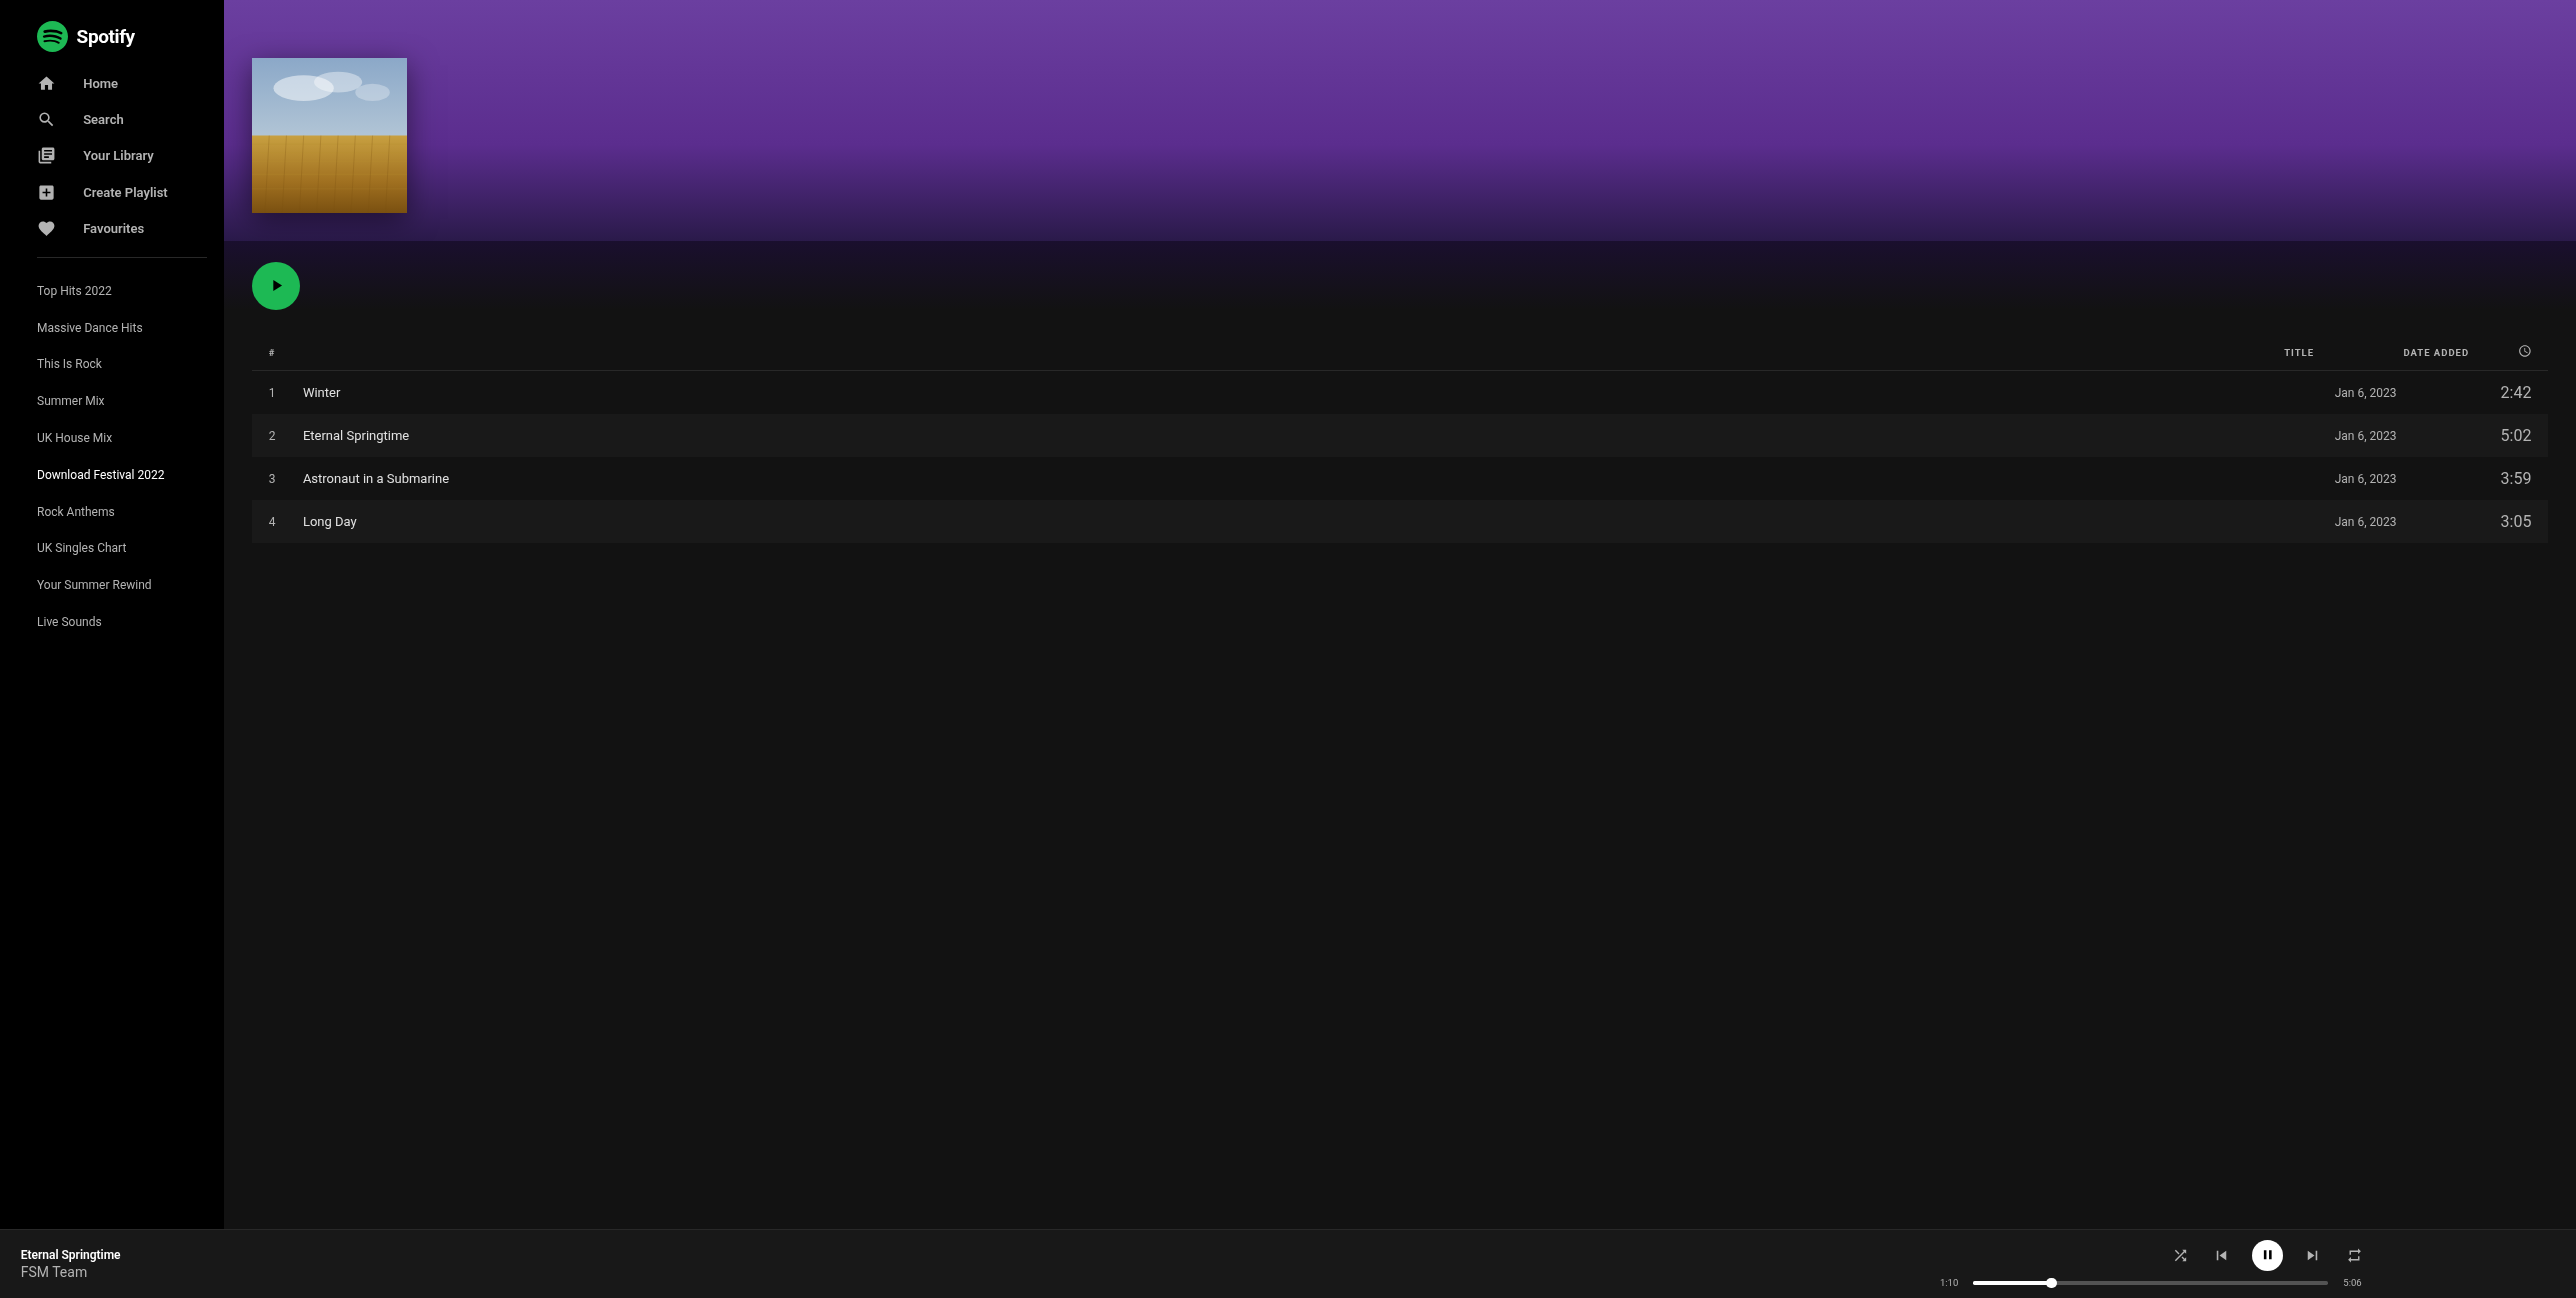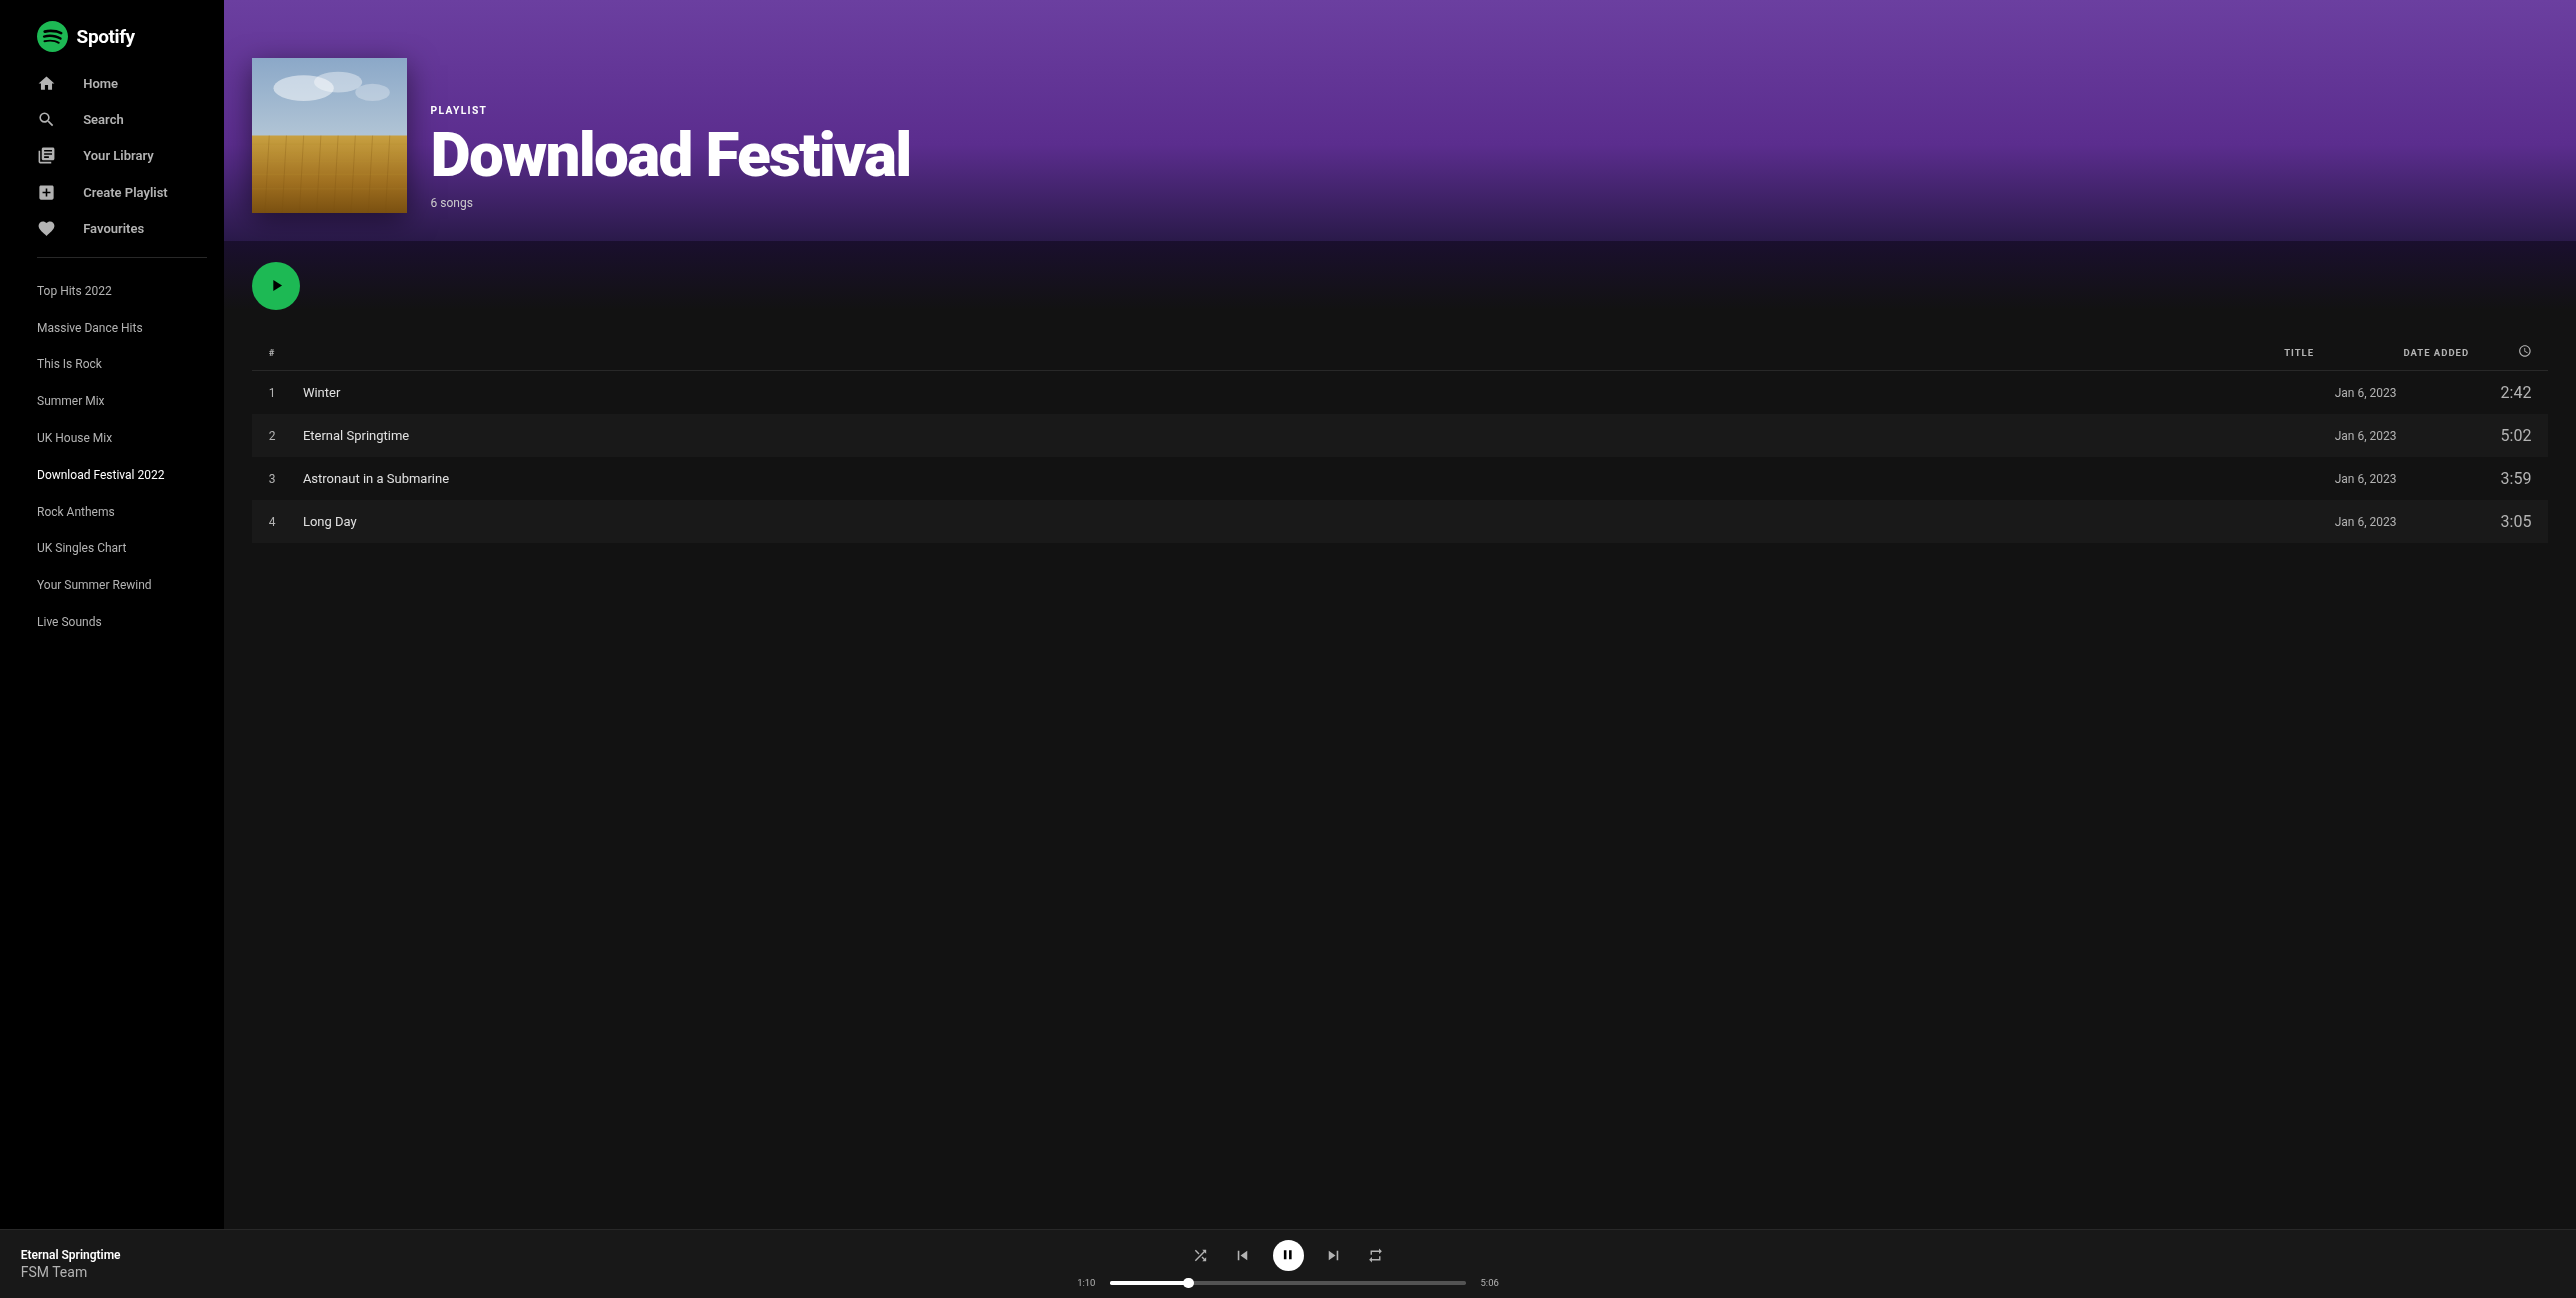--- a/index.html
+++ b/index.html
@@ -228,21 +228,21 @@
       color: #fff;
     }
     .player-track-artist {
       font-size: 14px;
       color: #b3b3b3;
     }
     .player-controls {
       flex: 1;
       display: flex;
       flex-direction: column;
-      align-items: center;
+      align-items: flex-end;
       gap: 6.9px;
     }
     .player-buttons {
       display: flex;
       align-items: center;
       gap: 17px;
     }
     .ctrl-btn {
       background: none;
       border: none;
@@ -419,25 +419,20 @@
 
           <line x1="20" y1="90" x2="15" y2="180" stroke="#7a5010" stroke-width="1" opacity="0.3"></line>
           <line x1="40" y1="90" x2="35" y2="180" stroke="#7a5010" stroke-width="1" opacity="0.3"></line>
           <line x1="60" y1="90" x2="55" y2="180" stroke="#7a5010" stroke-width="1" opacity="0.3"></line>
           <line x1="80" y1="90" x2="75" y2="180" stroke="#7a5010" stroke-width="1" opacity="0.3"></line>
           <line x1="100" y1="90" x2="95" y2="180" stroke="#7a5010" stroke-width="1" opacity="0.3"></line>
           <line x1="120" y1="90" x2="115" y2="180" stroke="#7a5010" stroke-width="1" opacity="0.3"></line>
           <line x1="140" y1="90" x2="135" y2="180" stroke="#7a5010" stroke-width="1" opacity="0.3"></line>
           <line x1="160" y1="90" x2="155" y2="180" stroke="#7a5010" stroke-width="1" opacity="0.3"></line>
         </svg>
-      </div>
-      <div class="playlist-info">
-        <span class="playlist-type">PLAYLIST</span>
-        <h1 class="playlist-title">Download Festival</h1>
-        <span class="playlist-meta">6 songs</span>
       </div>
     </div>
 
     <div class="playlist-body">
       <div class="play-btn-row">
         <button class="play-btn">
           <svg width="19" height="19" viewBox="0 0 24 24">
               <path d="M8 5v14l11-7z"></path>
             </svg>
         </button>

